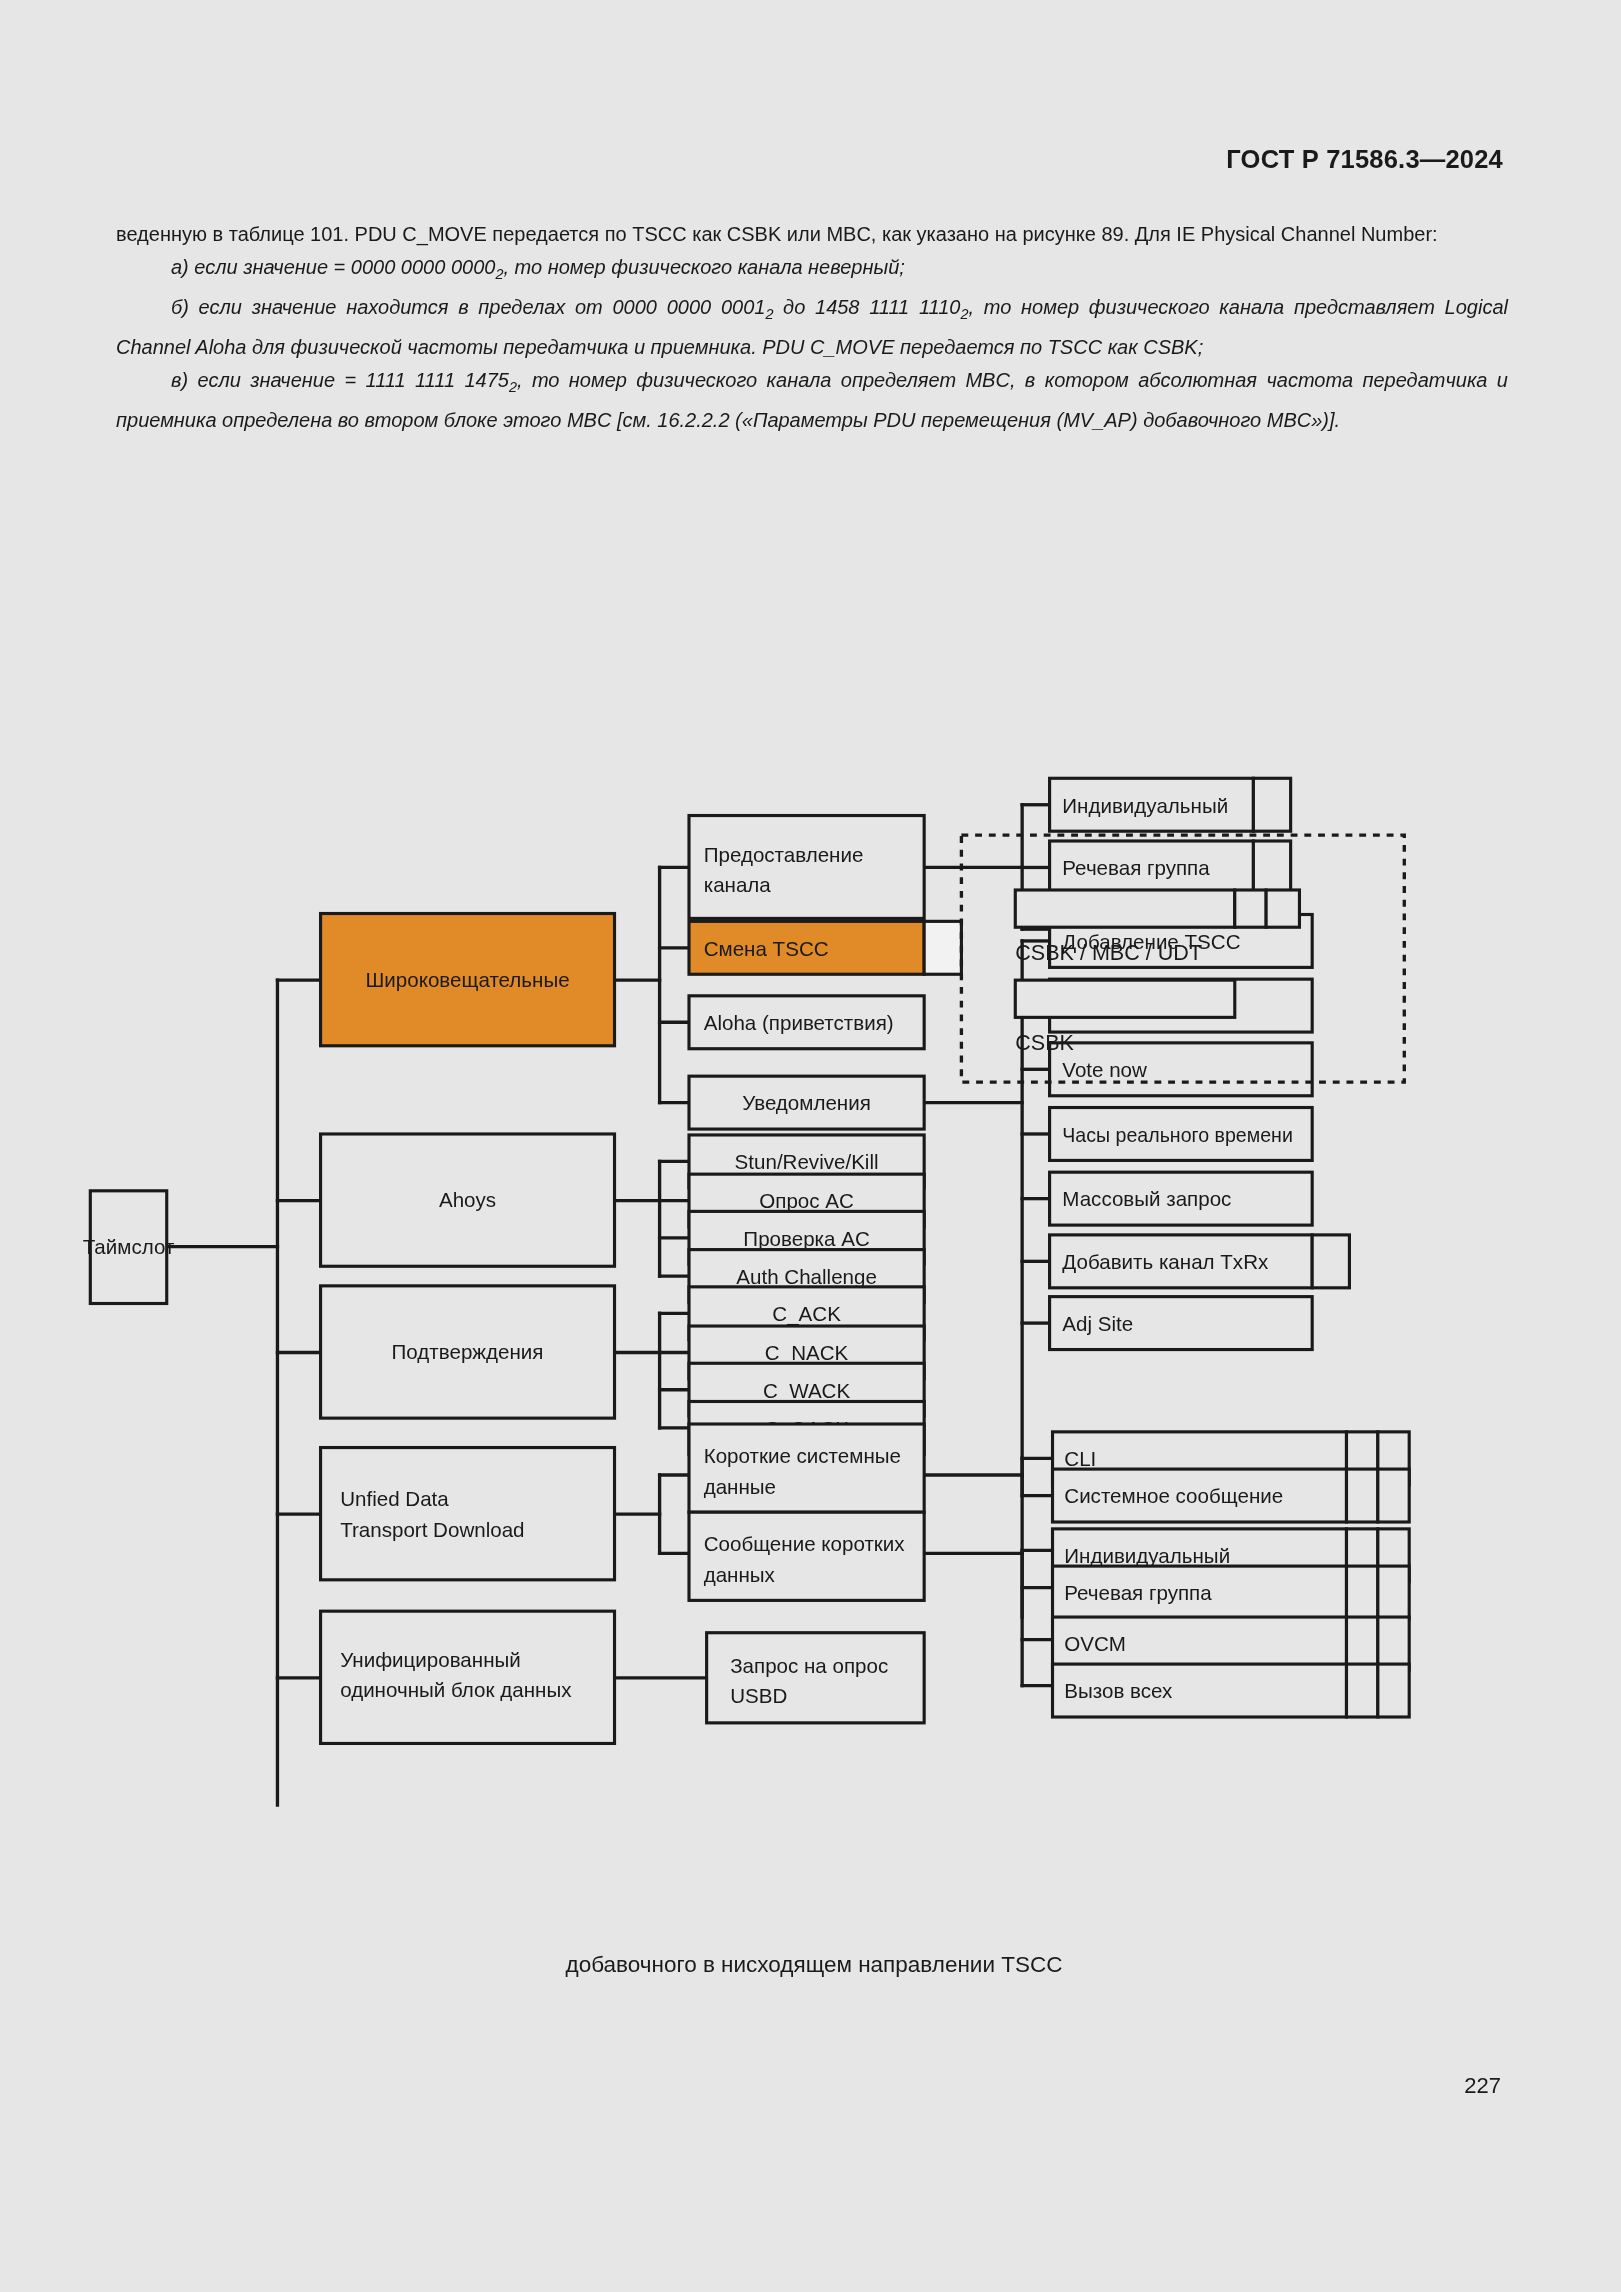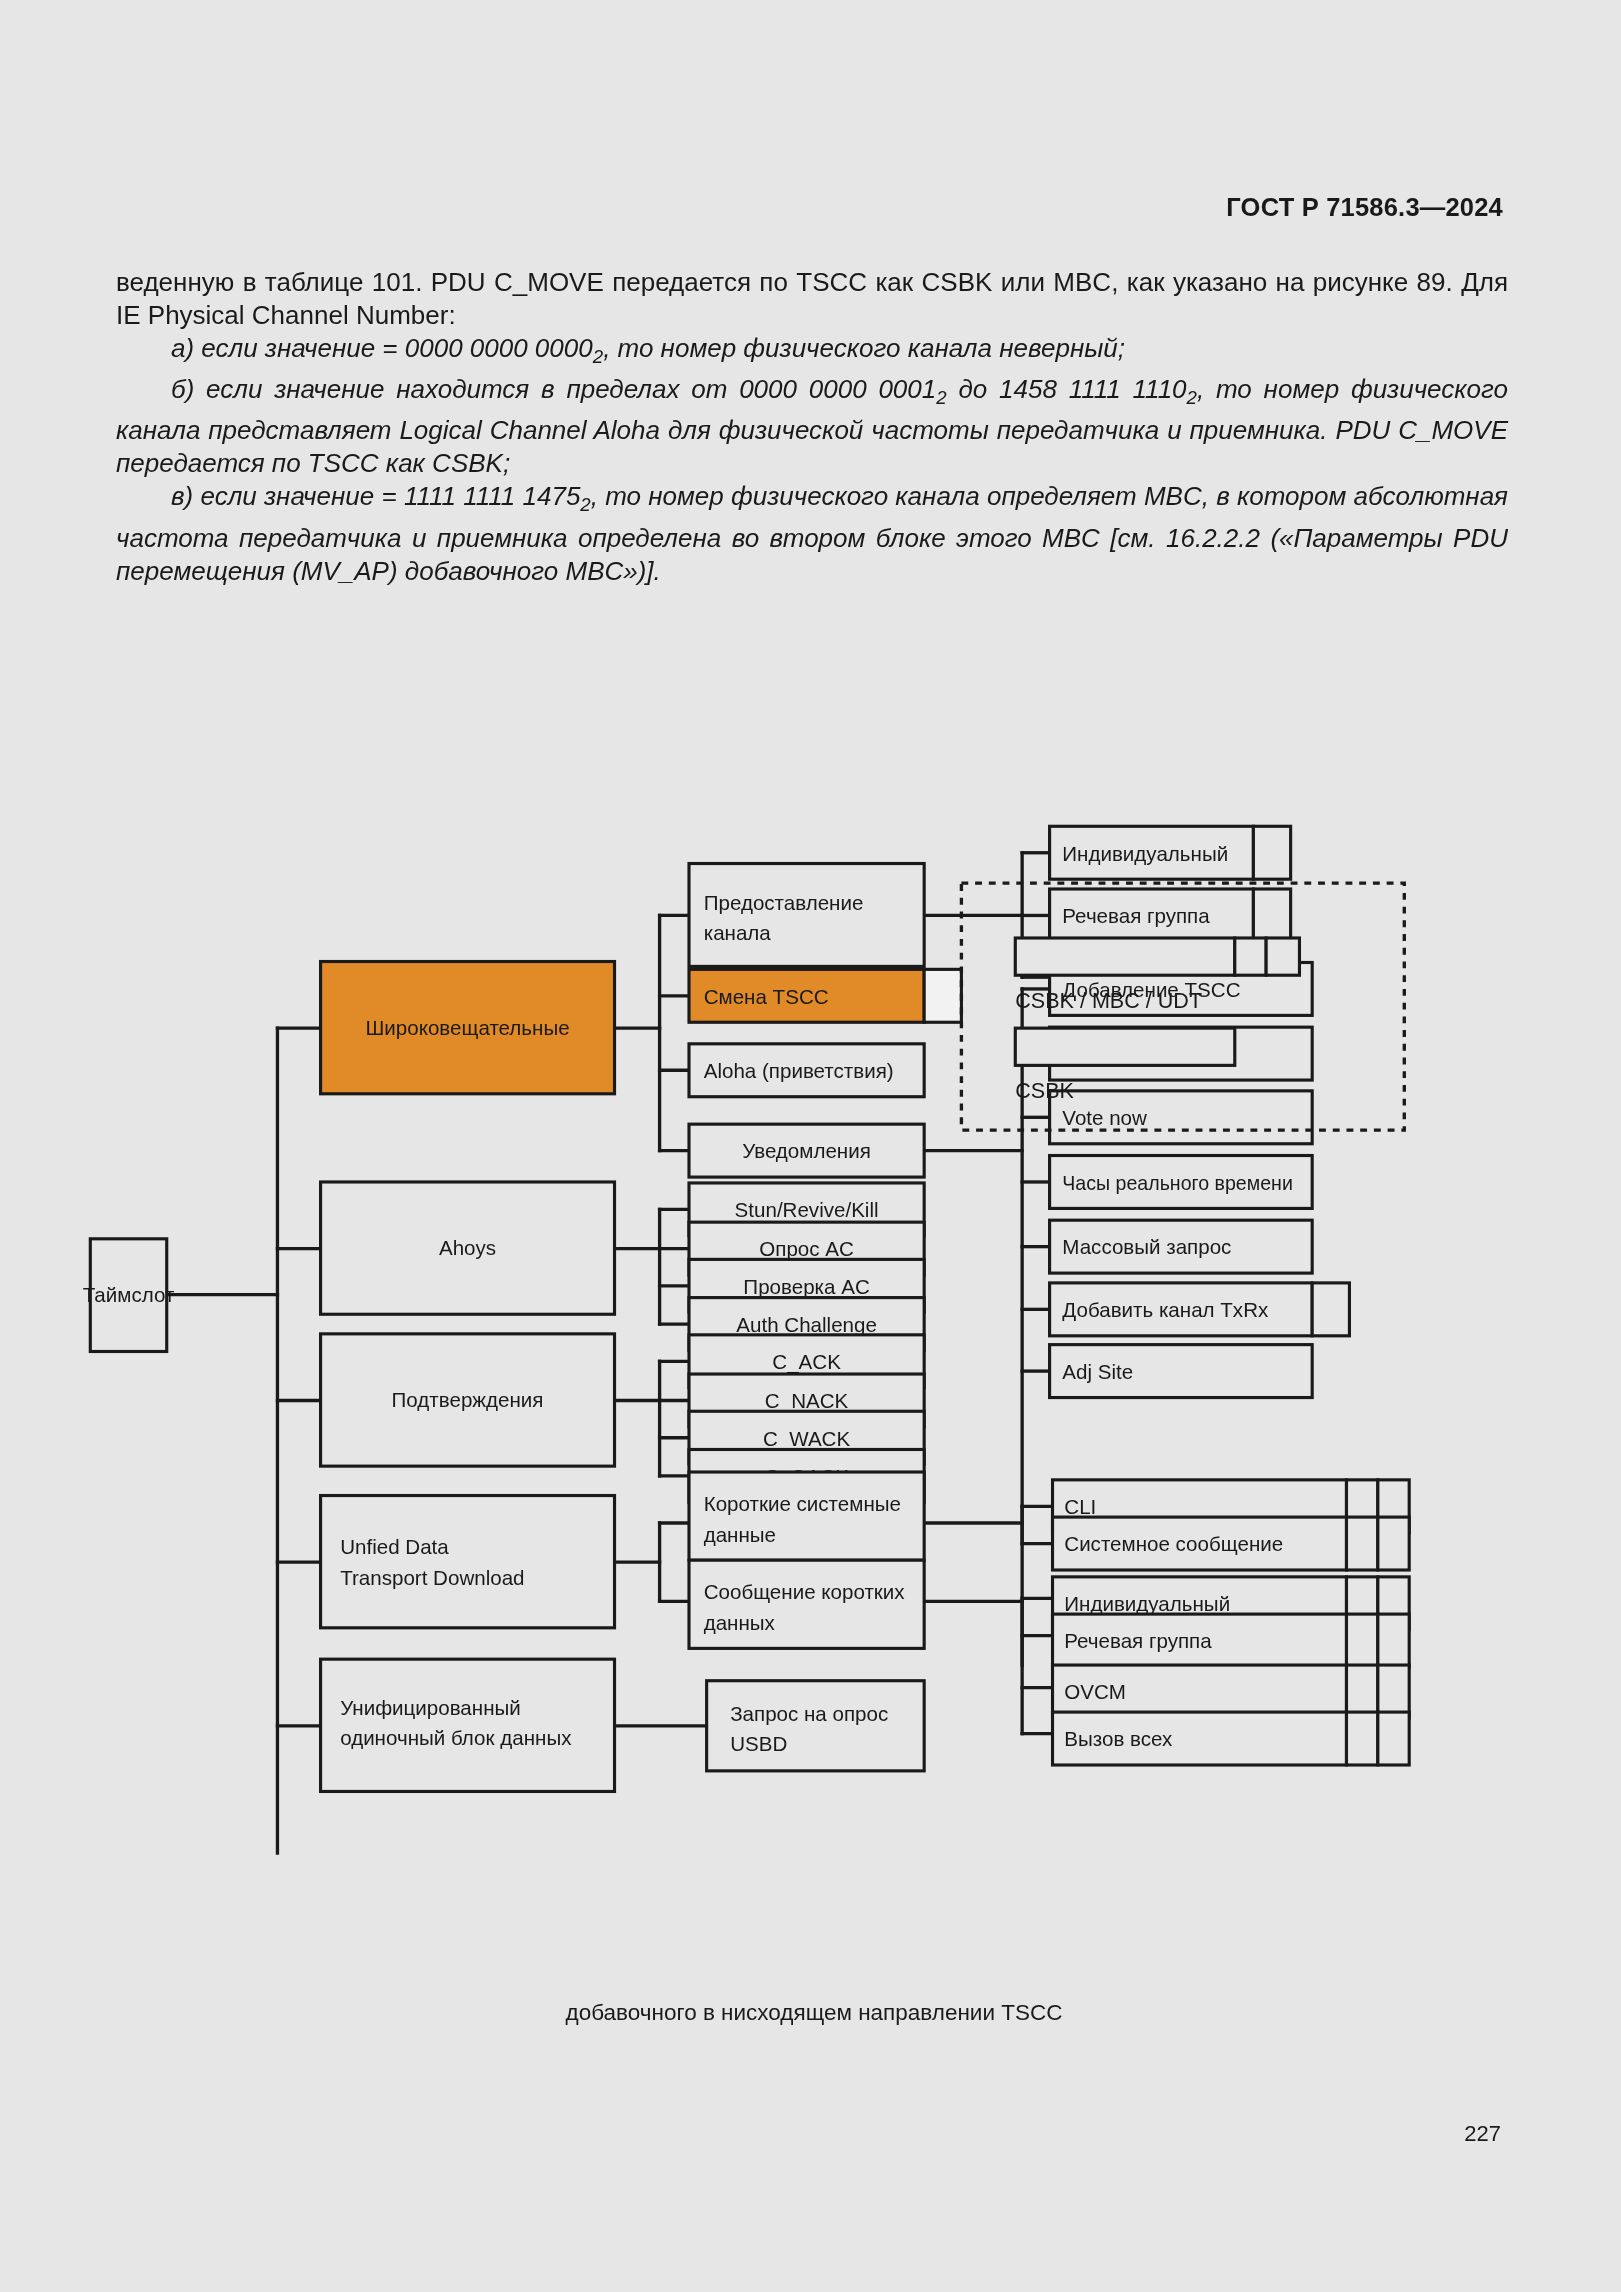--- a/index.html
+++ b/index.html
@@ -4,34 +4,34 @@
 <style>
   html,body{margin:0;padding:0;}
   body{
     width:1621px;height:2293px;
     background:#e6e6e6;
     font-family:"Liberation Sans",sans-serif;
     color:#1a1a1a;
     position:relative;
     overflow:hidden;
   }
-  .page{position:absolute;inset:0;margin-top:48px;}
+  .page{position:absolute;inset:0;}
 
   .std-header{
     position:absolute;
     right:118px;top:145px;
     font-size:25.5px;font-weight:bold;
     letter-spacing:0.2px;
     white-space:nowrap;
   }
 
   .body-text{
     position:absolute;
     left:116px;top:218px;width:1392px;
-    font-size:26px;
+    font-size:20px;
     line-height:33px;
     text-align:justify;
     text-justify:inter-word;
   }
   .body-text p{margin:0;}
   .body-text .ind{text-indent:55px;font-style:italic;}
   sub{font-size:0.72em;vertical-align:sub;}
 
   .figure{
     position:absolute;

